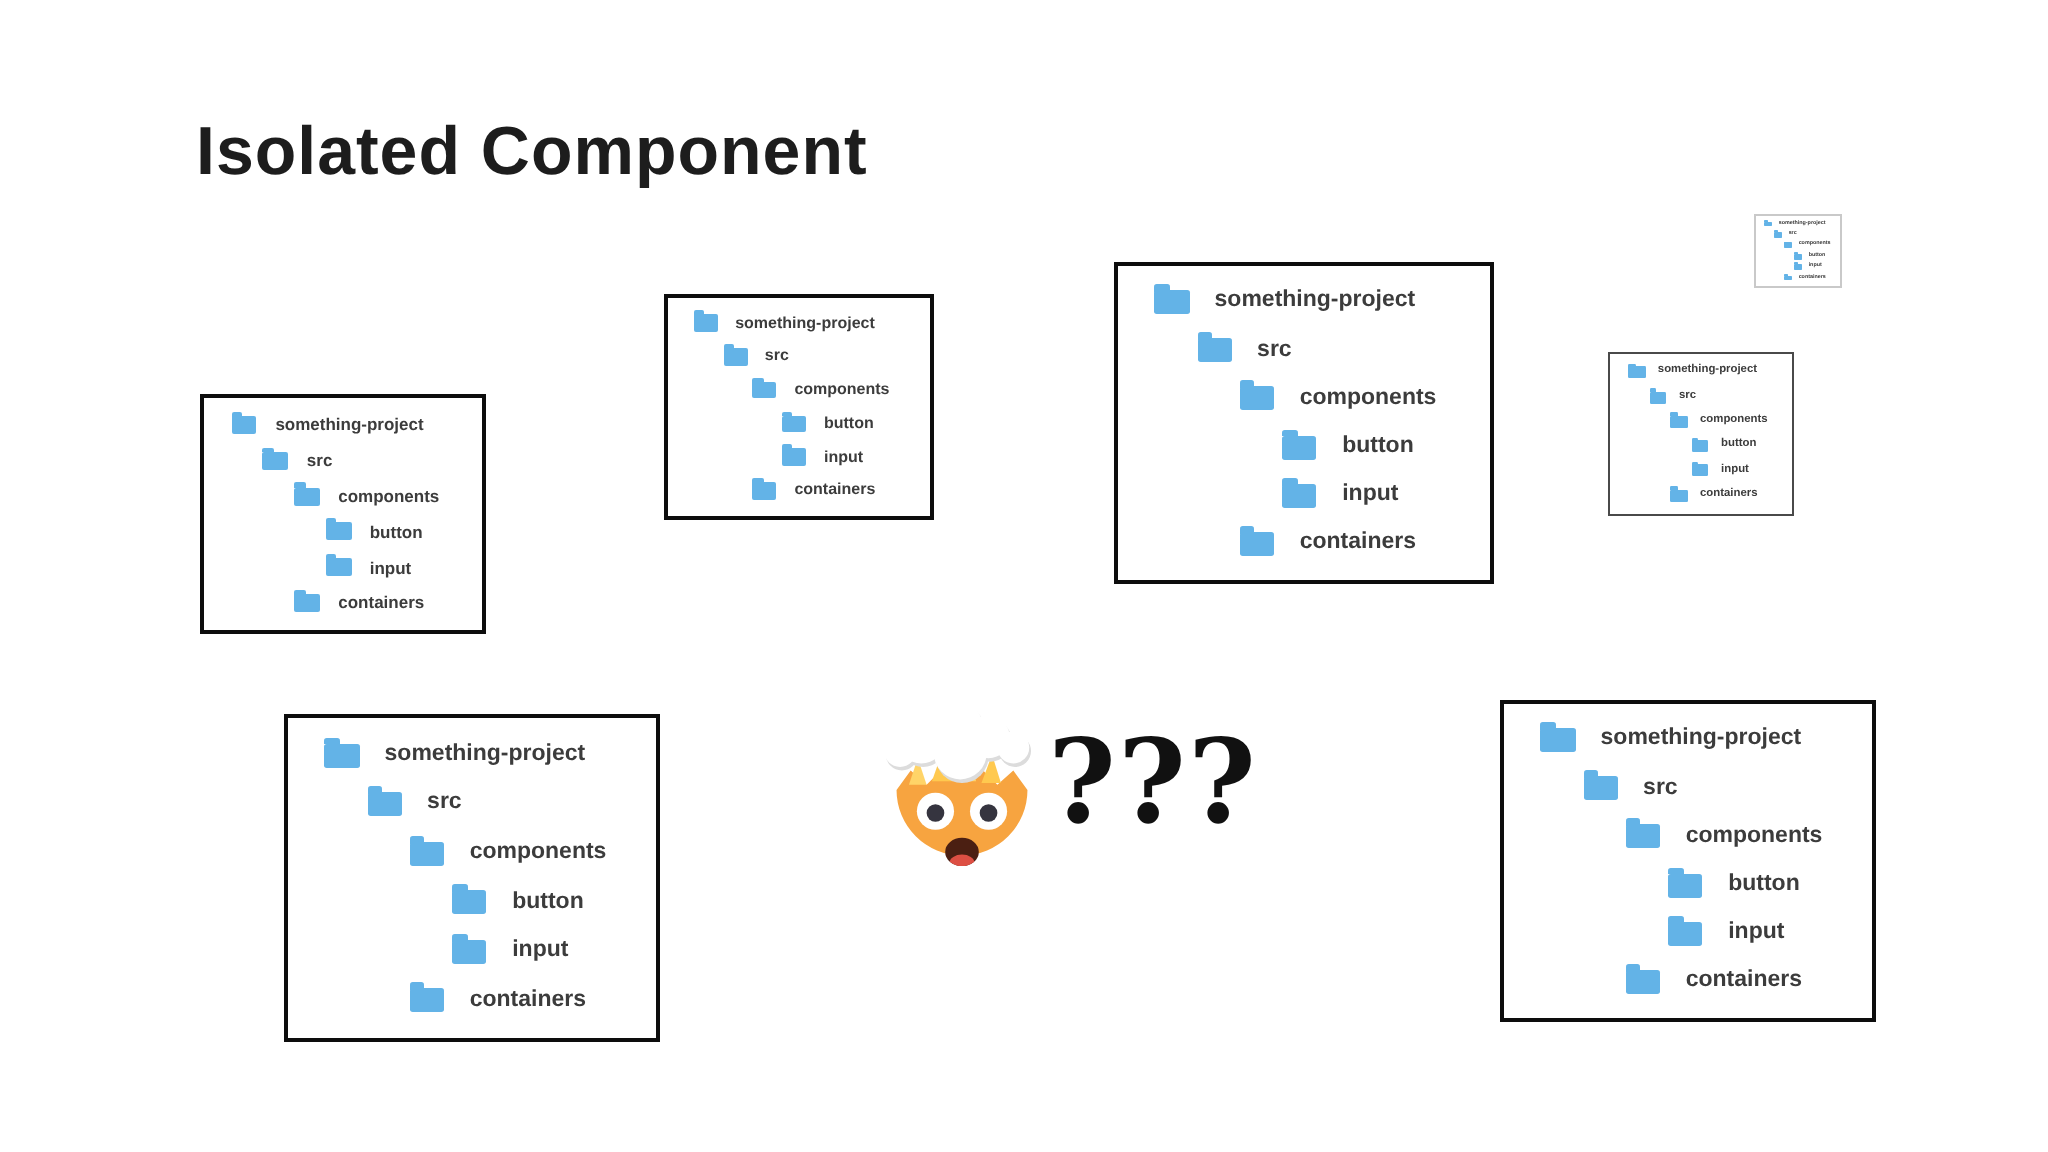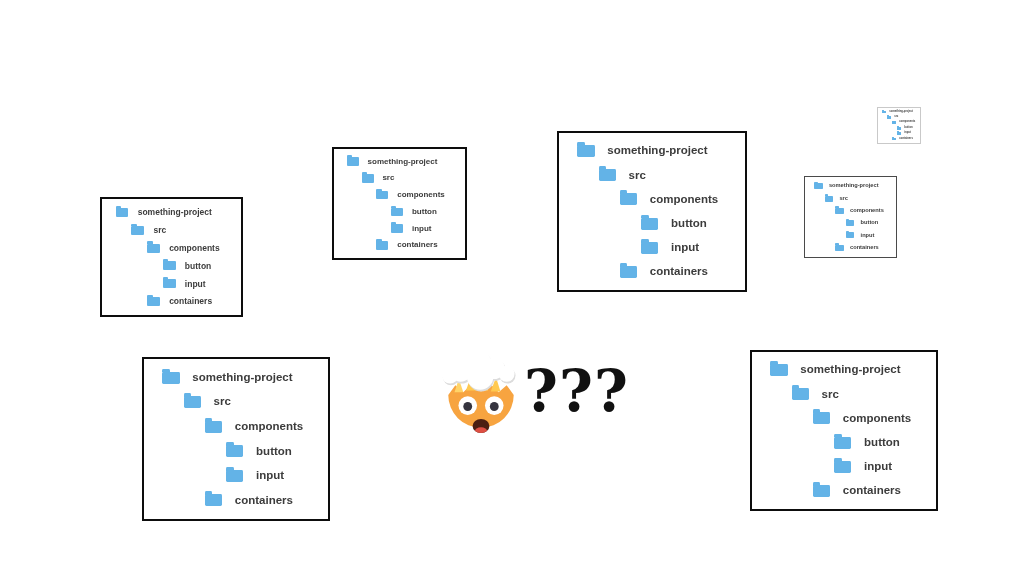--- a/index.html
+++ b/index.html
@@ -48,20 +48,21 @@
     position:absolute;left:524px;top:360px;line-height:1.1;
     font-family:"DejaVu Serif", serif;font-weight:700;font-size:58px;
     color:var(--qmark-color,#111111);letter-spacing:1px;
   }
 </style>
 </head>
 <body>
 
 <div class="slide">
 
+  <h1 class="page-title">Isolated Component</h1>
 
   <div class="tree-box b1 border-dark">
     <div class="tree">
         <div class="tree-row" style="padding-left: 0em;">
           <span class="folder"></span>
           <span class="tree-label">something-project</span>
         </div>
         <div class="tree-row" style="padding-left: 1.85em;">
           <span class="folder"></span>
           <span class="tree-label">src</span>

